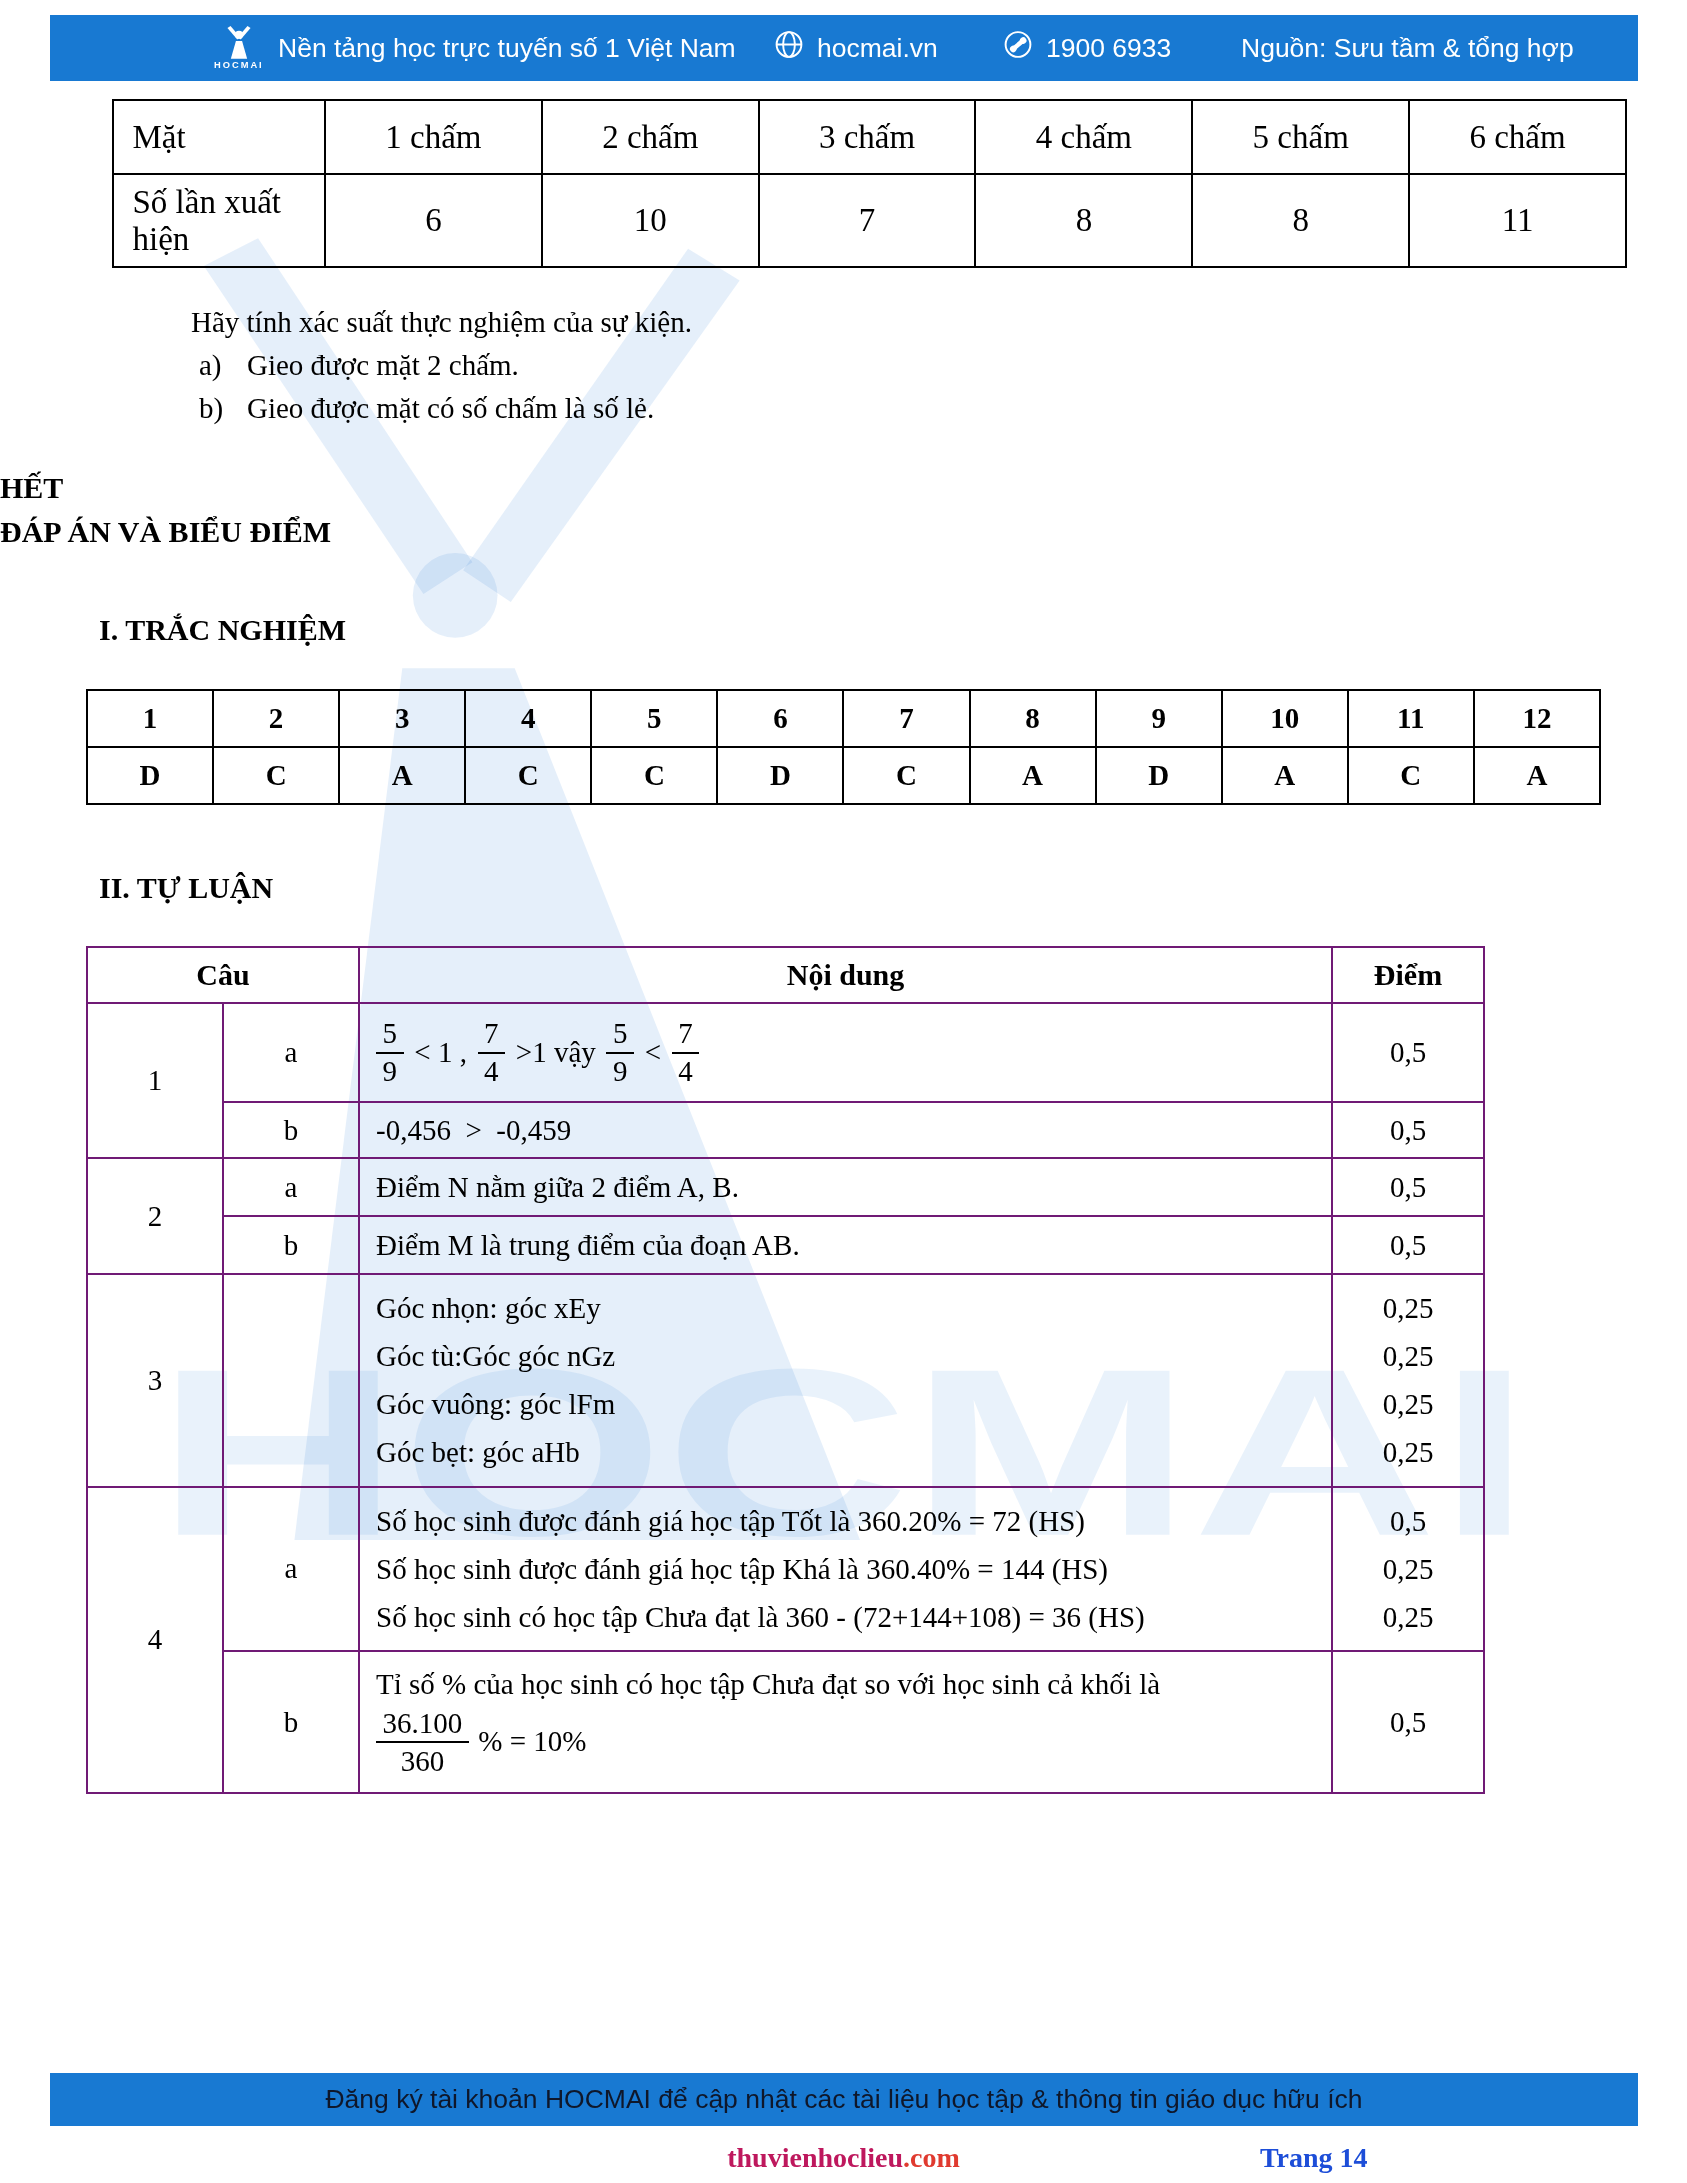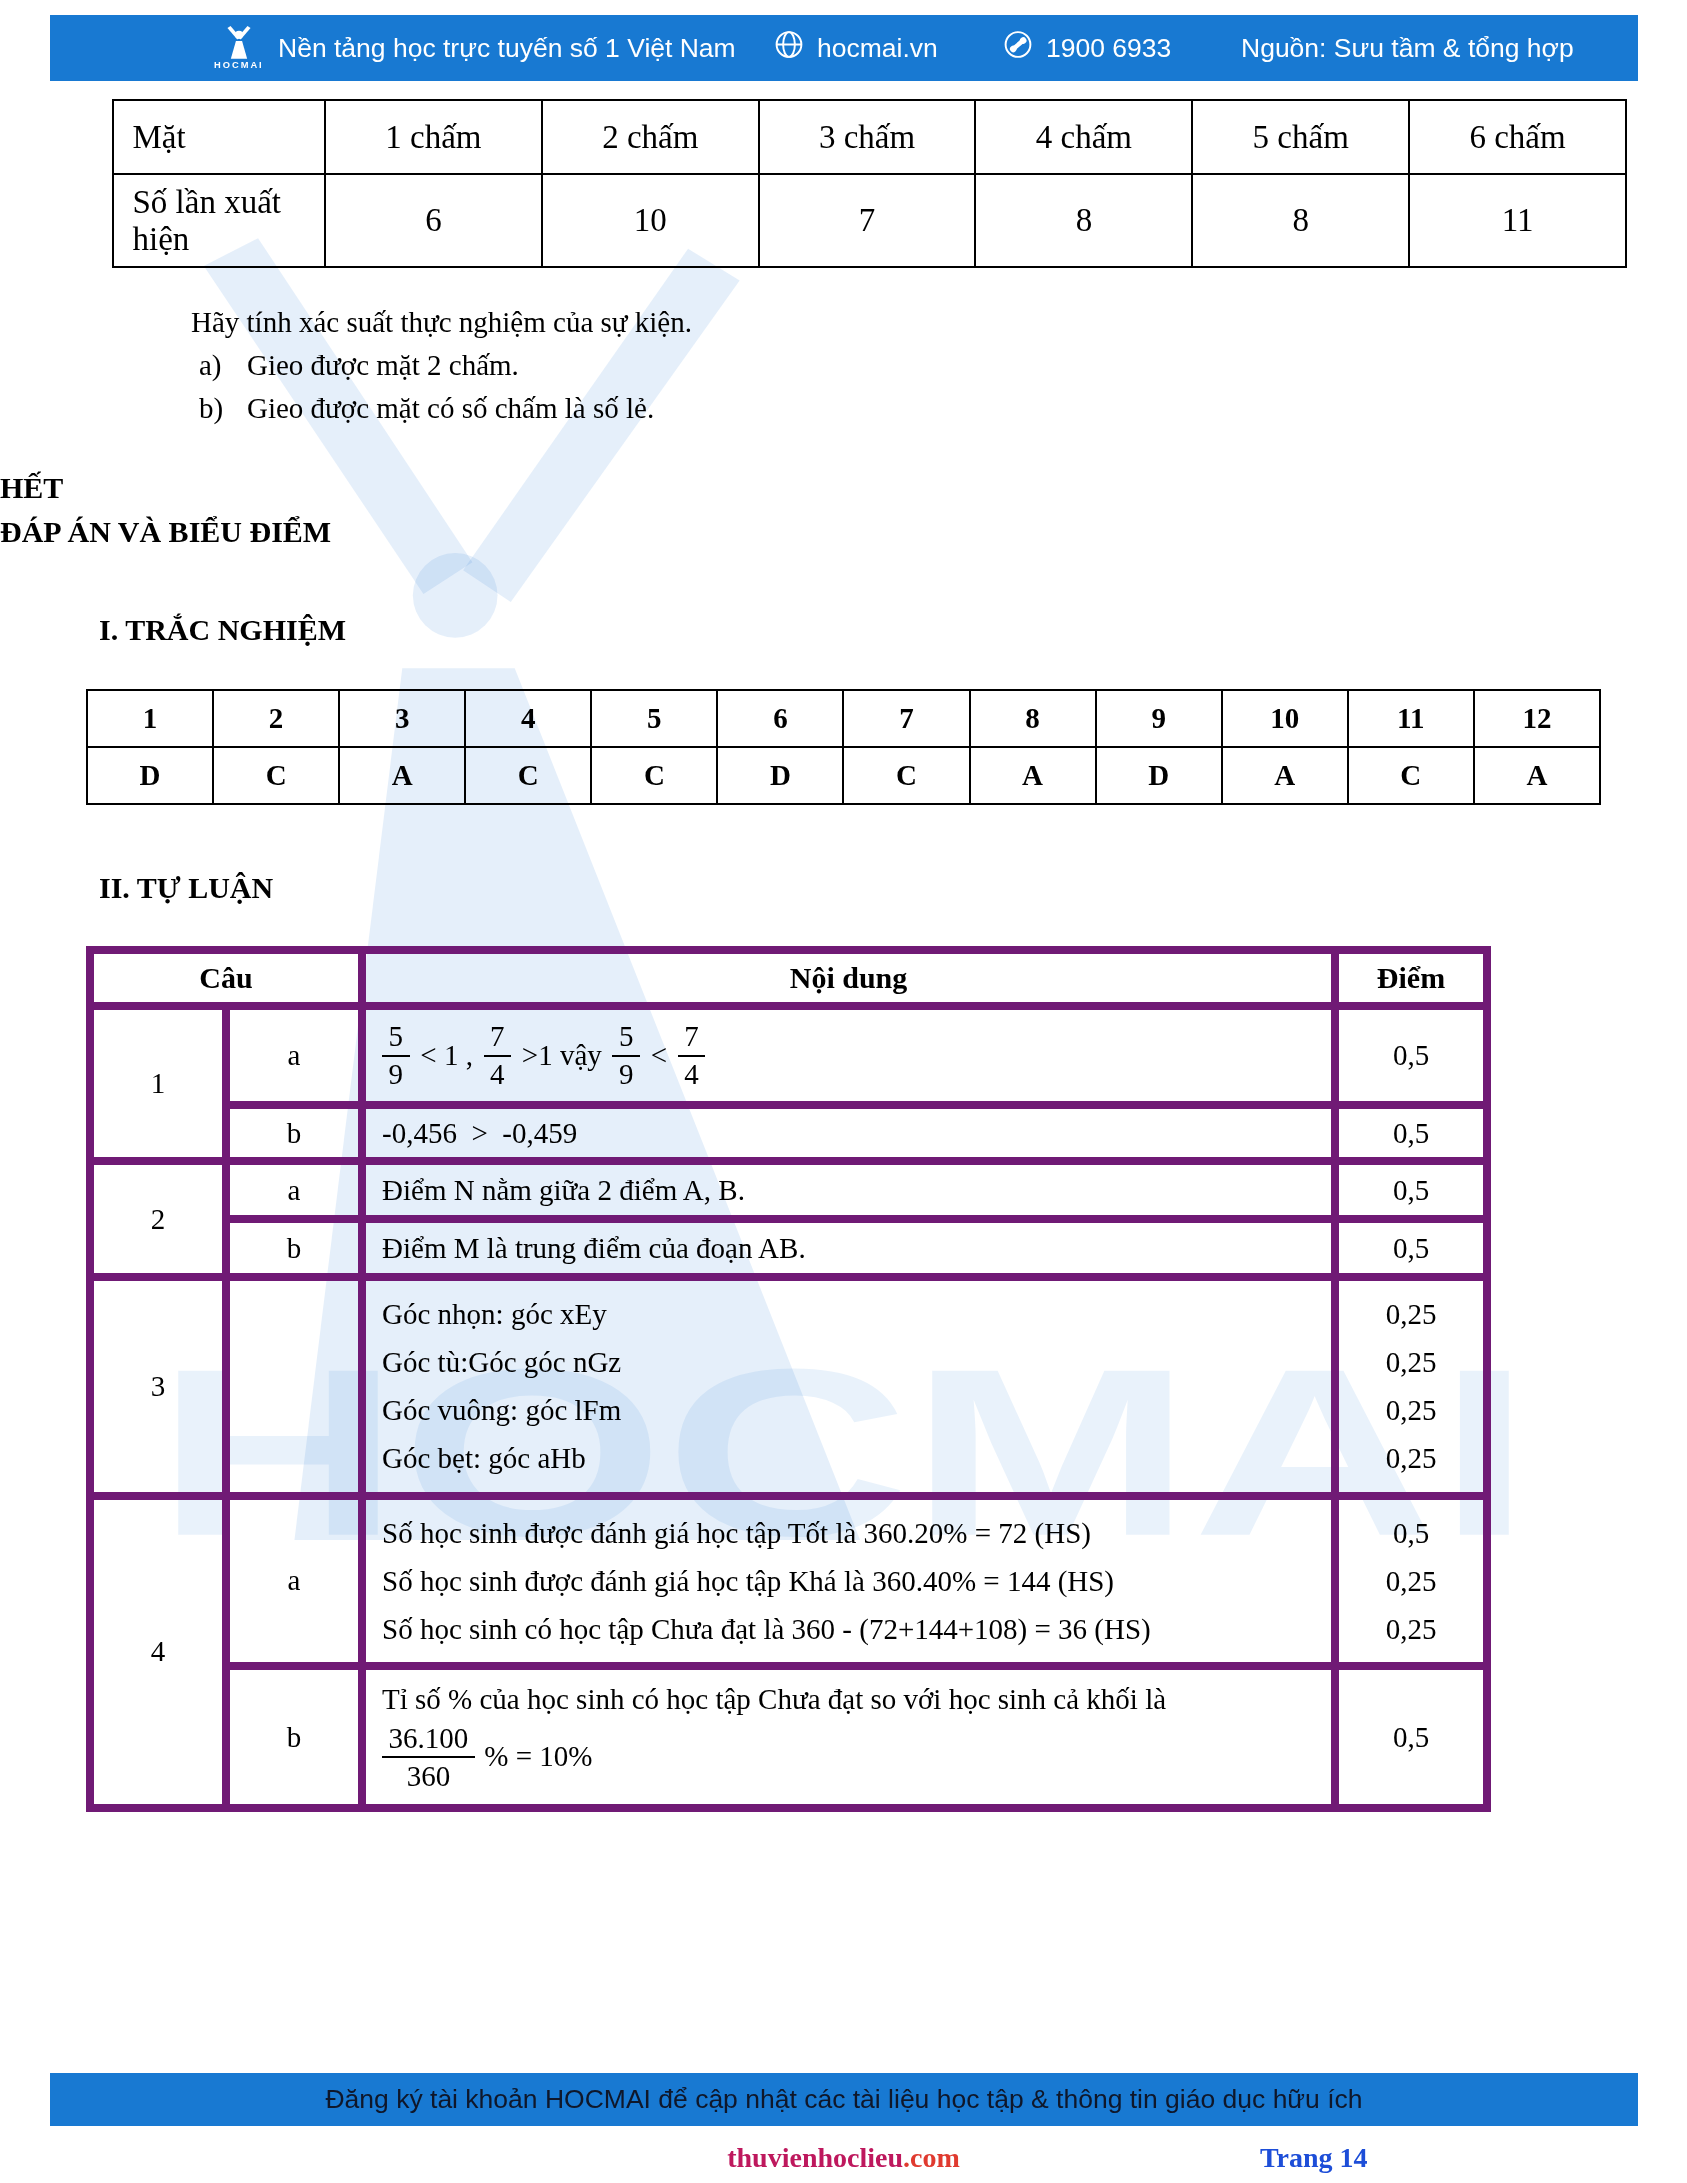--- a/index.html
+++ b/index.html
@@ -53,21 +53,21 @@
     border-collapse: collapse; table-layout: fixed;
     font-size: 29px; font-weight: bold;
   }
   .mc-table td { border: 2px solid #000; text-align: center; height: 57px; }
 
   
   .essay {
     position: absolute; left: 86px; top: 946px; width: 1396px;
     border-collapse: collapse; table-layout: fixed; font-size: 29px;
   }
-  .essay th, .essay td { border: 8px solid #701a75; background: transparent; }
+  .essay th, .essay td { border: 2px solid #701a75; background: transparent; }
   .essay th { font-size: 30px; font-weight: bold; text-align: center; }
   .essay .qnum, .essay .qsub { text-align: center; vertical-align: middle; }
   .essay .ctext { padding: 5.3px 16px; vertical-align: middle; text-align: left; }
   .essay .score { text-align: center; vertical-align: middle; }
   .essay .multi { vertical-align: top; padding-top: 9.3px; padding-bottom: 9.3px; }
   .essay .multi div { line-height: 48px; }
   .essay .score-lines { vertical-align: top; padding-top: 9.3px; text-align: center; }
   .essay .score-lines div { line-height: 48px; }
   .prewrap { white-space: pre-wrap; }
 

